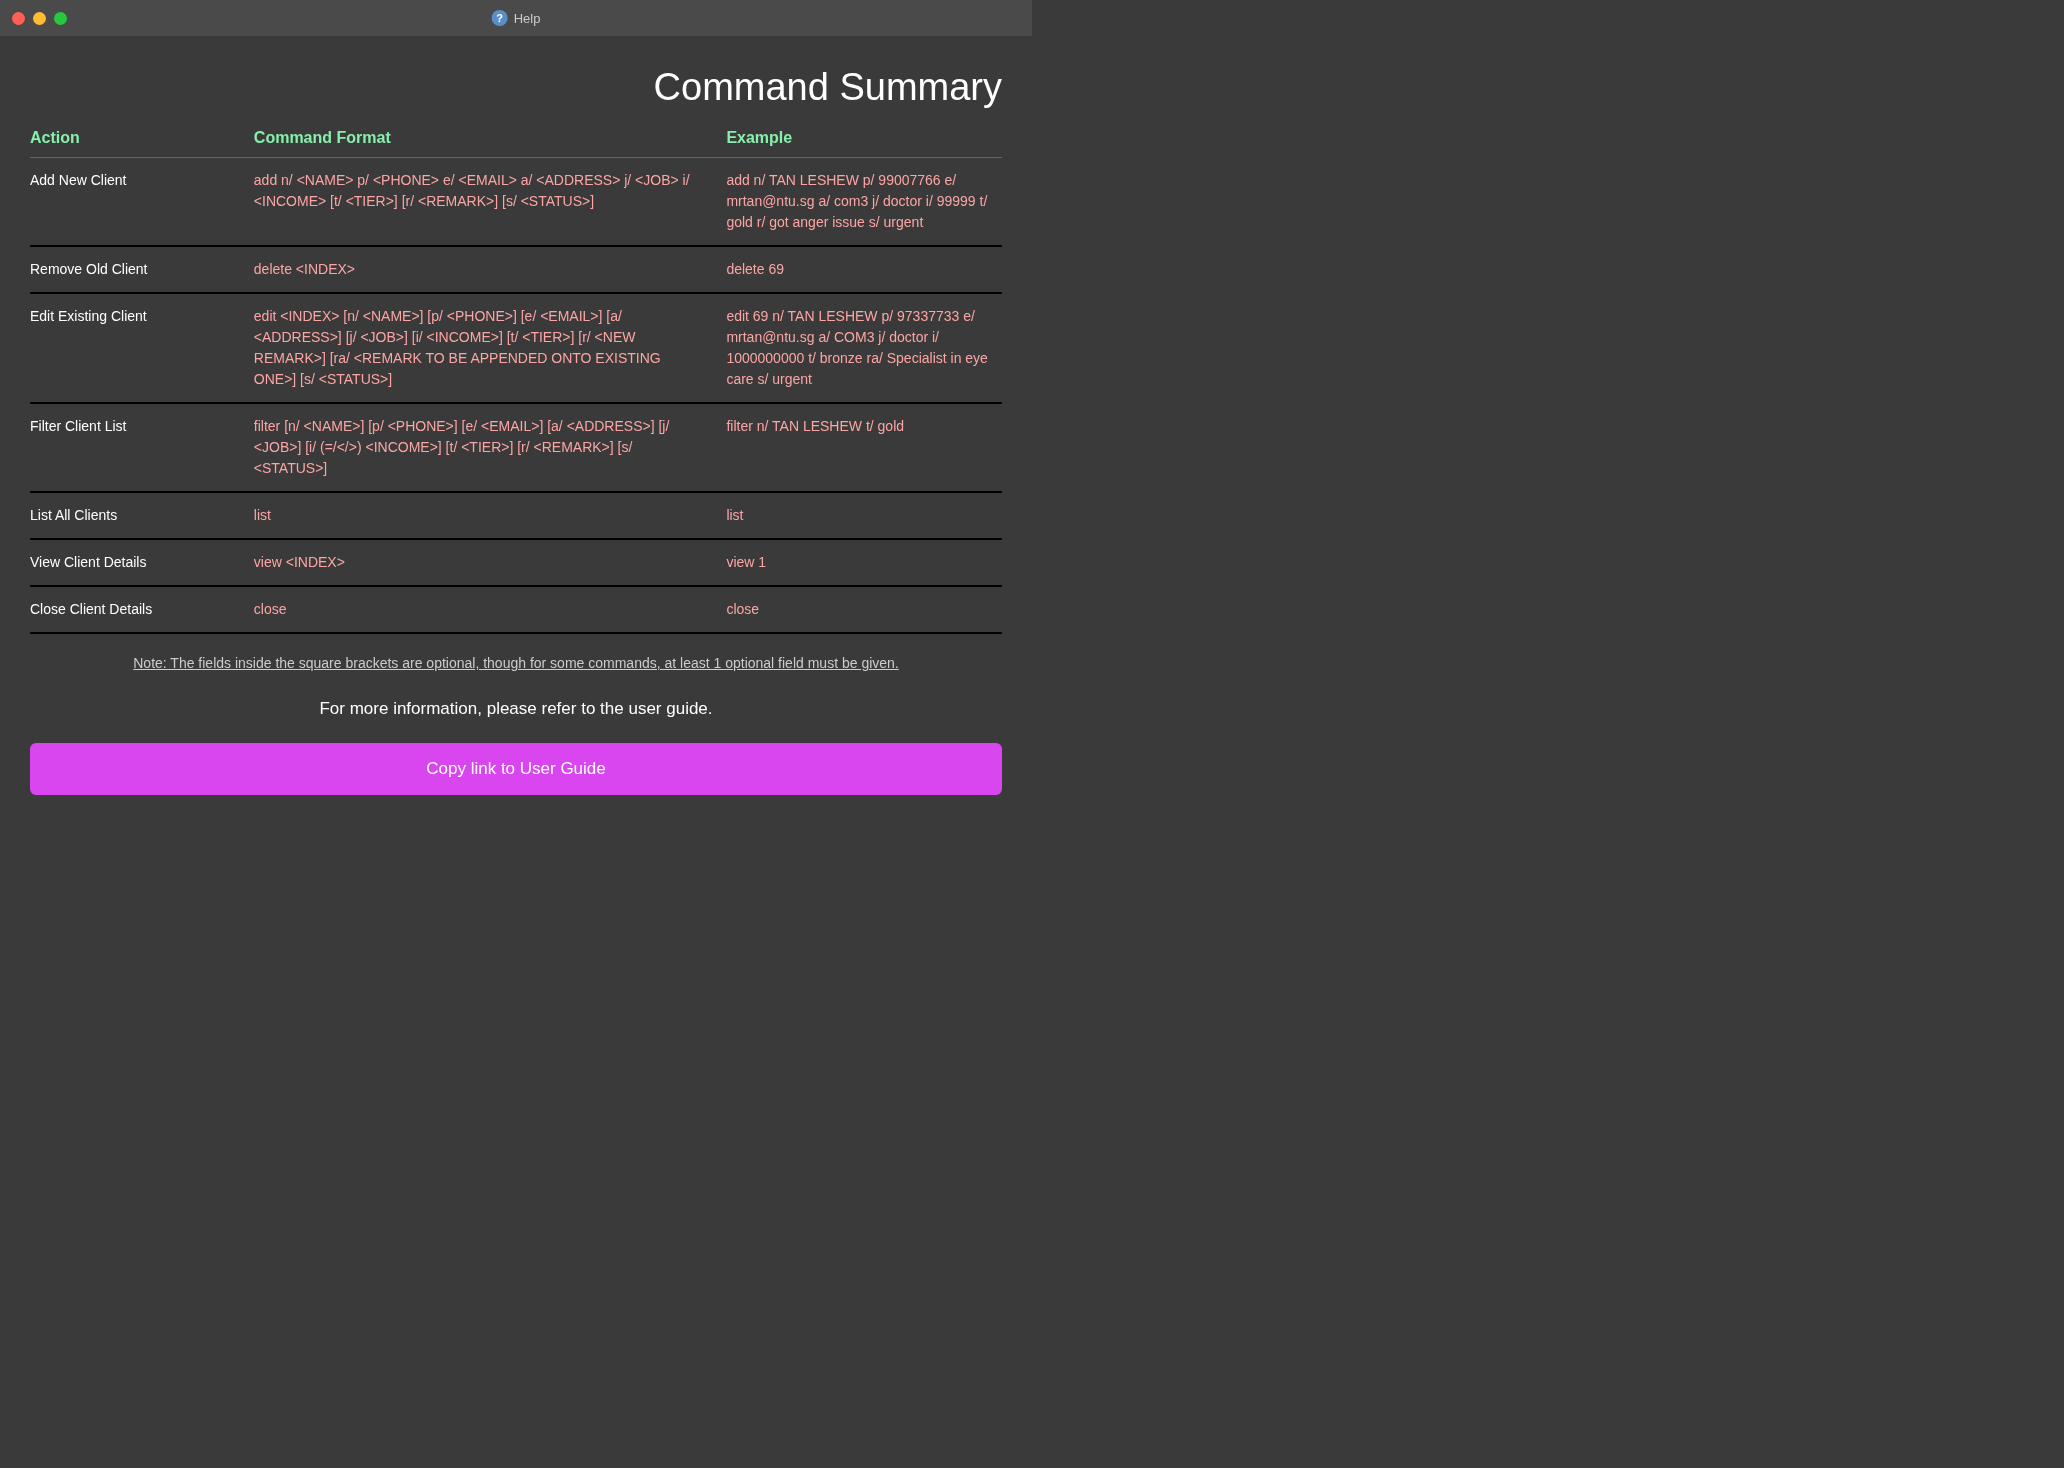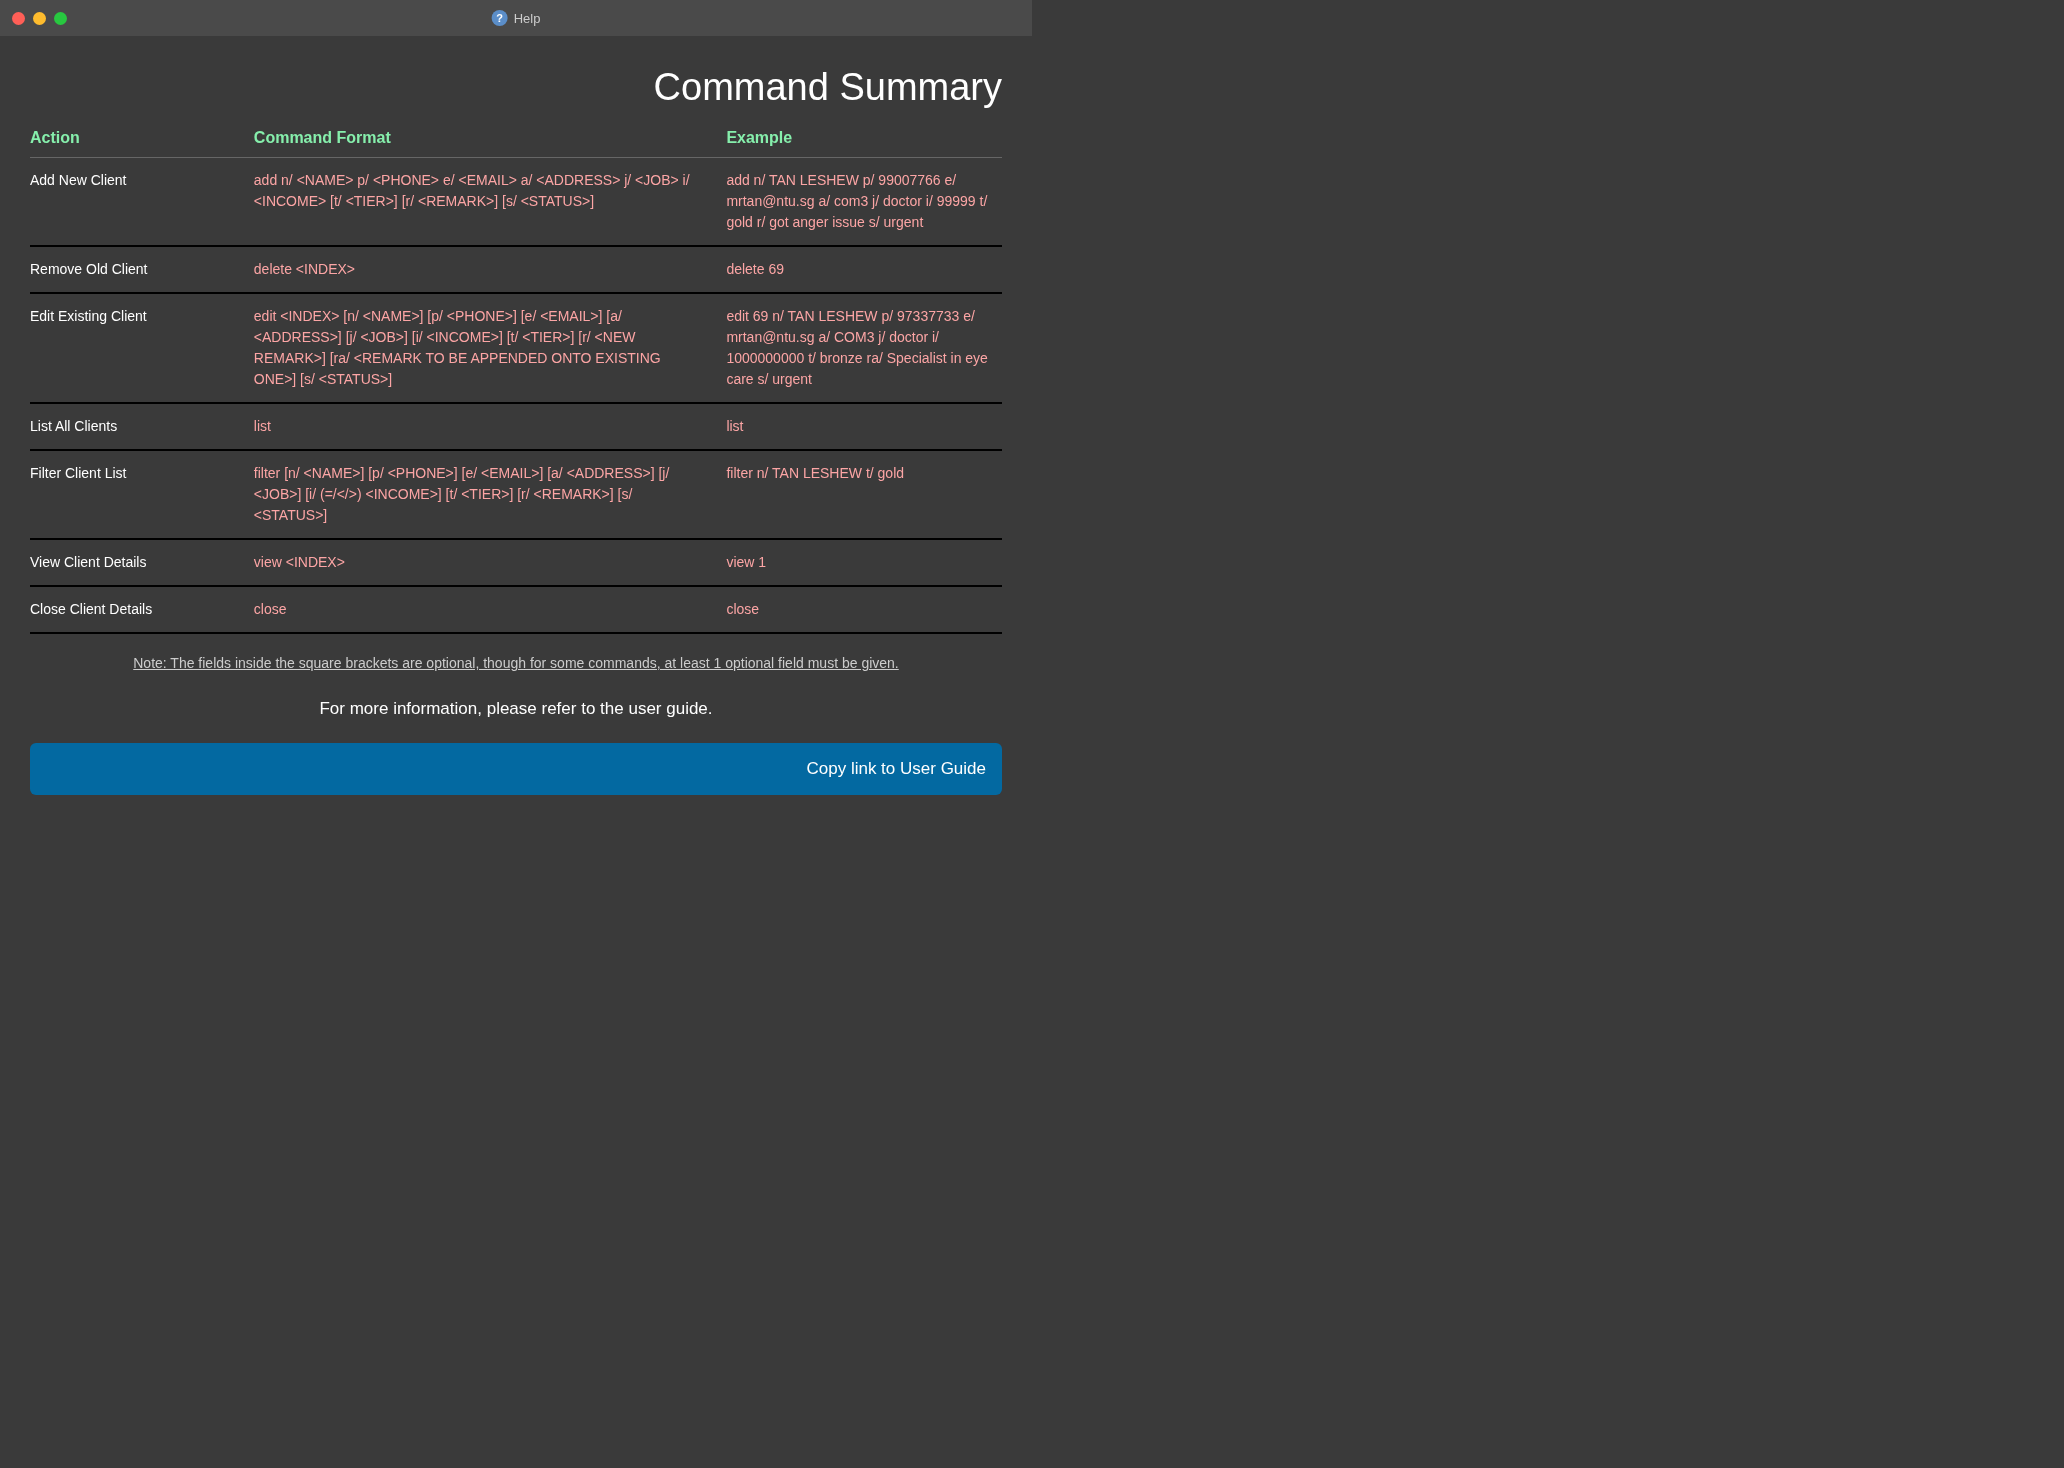--- a/index.html
+++ b/index.html
@@ -130,27 +130,27 @@
     }
     .more-info-text {
       text-align: center;
       font-size: 17px;
       color: #ffffff;
       margin-bottom: 24px;
     }
     .copy-btn {
       width: calc(100% - 0px);
       padding: 16px;
-      background: #0369a1;
+      background: #d946ef;
       border: none;
       border-radius: 6px;
       color: #ffffff;
       font-size: 17px;
       cursor: pointer;
-      text-align: right;
+      text-align: center;
       display: block;
     }
 
     .table-wrapper {
       max-height: 510px;
       overflow: hidden;
     }
   </style>
 </head>
 <body>
@@ -189,28 +189,28 @@
             <td>Remove Old Client</td>
             <td>delete &lt;INDEX&gt;</td>
             <td>delete 69</td>
           </tr>
           <tr>
             <td>Edit Existing Client</td>
             <td>edit &lt;INDEX&gt; [n/ &lt;NAME&gt;] [p/ &lt;PHONE&gt;] [e/ &lt;EMAIL&gt;] [a/ &lt;ADDRESS&gt;] [j/ &lt;JOB&gt;] [i/ &lt;INCOME&gt;] [t/ &lt;TIER&gt;] [r/ &lt;NEW REMARK&gt;] [ra/ &lt;REMARK TO BE APPENDED ONTO EXISTING ONE&gt;] [s/ &lt;STATUS&gt;]</td>
             <td>edit 69 n/ TAN LESHEW p/ 97337733 e/ mrtan@ntu.sg a/ COM3 j/ doctor i/ 1000000000 t/ bronze ra/ Specialist in eye care s/ urgent</td>
           </tr>
           <tr>
+            <td>Filter Client List</td>
+            <td>filter [n/ &lt;NAME&gt;] [p/ &lt;PHONE&gt;] [e/ &lt;EMAIL&gt;] [a/ &lt;ADDRESS&gt;] [j/ &lt;JOB&gt;] [i/ (=/&lt;/&gt;)  &lt;INCOME&gt;] [t/ &lt;TIER&gt;] [r/ &lt;REMARK&gt;] [s/ &lt;STATUS&gt;]</td>
+            <td>filter n/ TAN LESHEW t/ gold</td>
+          </tr>
+          <tr>
             <td>List All Clients</td>
             <td>list</td>
             <td>list</td>
-          </tr>
-          <tr>
-            <td>Filter Client List</td>
-            <td>filter [n/ &lt;NAME&gt;] [p/ &lt;PHONE&gt;] [e/ &lt;EMAIL&gt;] [a/ &lt;ADDRESS&gt;] [j/ &lt;JOB&gt;] [i/ (=/&lt;/&gt;)  &lt;INCOME&gt;] [t/ &lt;TIER&gt;] [r/ &lt;REMARK&gt;] [s/ &lt;STATUS&gt;]</td>
-            <td>filter n/ TAN LESHEW t/ gold</td>
           </tr>
           <tr>
             <td>View Client Details</td>
             <td>view &lt;INDEX&gt;</td>
             <td>view 1</td>
           </tr>
           <tr>
             <td>Close Client Details</td>
             <td>close</td>
             <td>close</td>

